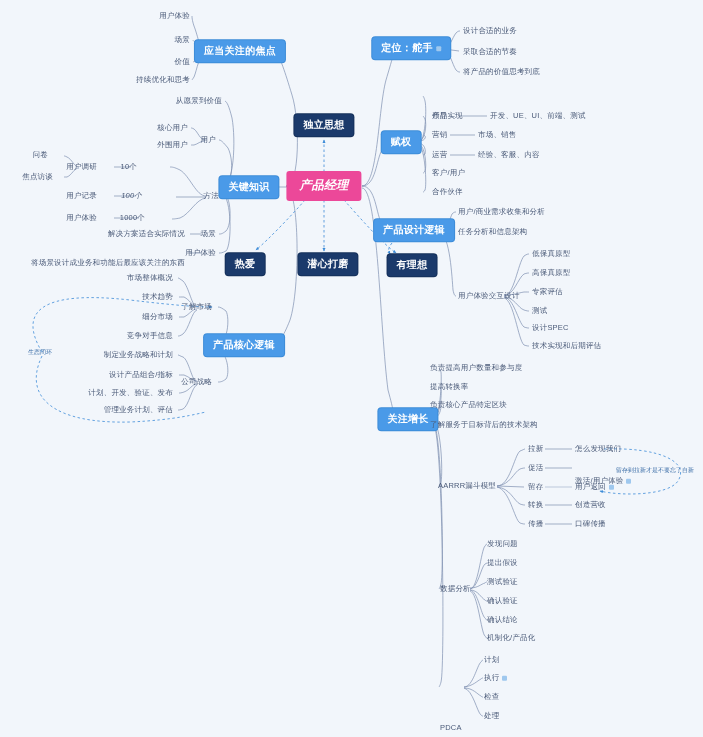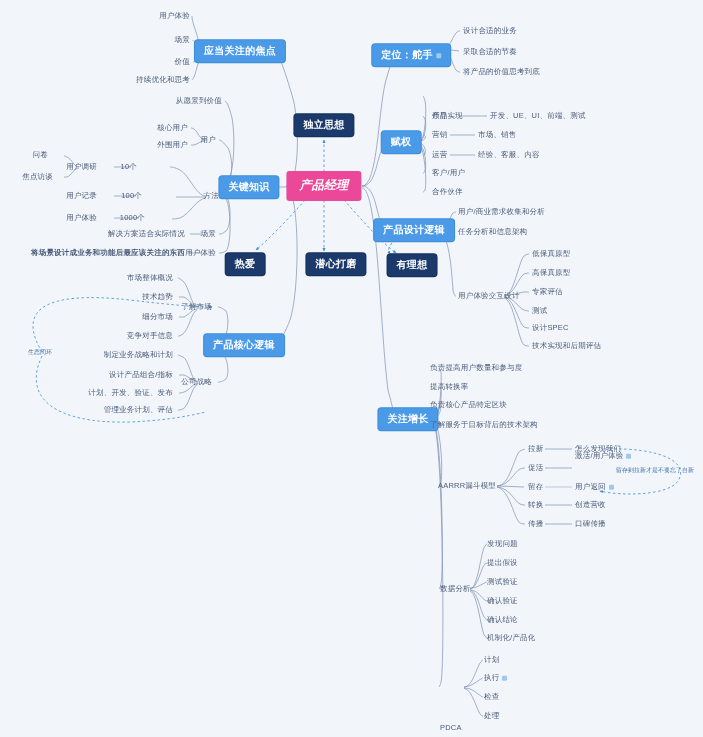--- a/index.html
+++ b/index.html
@@ -222,51 +222,51 @@
     <defs>
       <marker id="arrowBlue" viewBox="0 0 8 8" refX="6" refY="4" markerWidth="5" markerHeight="5" orient="auto-start-reverse">
         <path d="M 0 1 L 7 4 L 0 7 z" fill="#3d8cd8"></path>
       </marker>
     </defs>
   </svg>
 
   <div id="nodes">
       <div class="node box center" style="left: 324px; top: 186px;"><span>产品经理</span></div>
       <div class="node box navy" style="left: 324px; top: 125px;"><span>独立思想</span></div>
-      <div class="node box navy" style="left: 336px; top: 264px;"><span>潜心打磨</span></div>
+      <div class="node box navy" style="left: 328px; top: 264px;"><span>潜心打磨</span></div>
       <div class="node box navy" style="left: 245px; top: 264px;"><span>热爱</span></div>
       <div class="node box navy" style="left: 412px; top: 265px;"><span>有理想</span></div>
       <div class="node box lightblue" style="left: 240px; top: 51px;"><span>应当关注的焦点</span></div>
       <div class="node box lightblue" style="left: 249px; top: 187px;"><span>关键知识</span></div>
       <div class="node box lightblue" style="left: 244px; top: 345px;"><span>产品核心逻辑</span></div>
-      <div class="node box lightblue" style="left: 411px; top: 48px; margin-top: 7px;"><span>定位：舵手</span><span class="badge"></span></div>
+      <div class="node box lightblue" style="left: 411px; top: 48px;"><span>定位：舵手</span><span class="badge"></span></div>
       <div class="node box lightblue" style="left: 401px; top: 142px;"><span>赋权</span></div>
       <div class="node box lightblue" style="left: 414px; top: 230px;"><span>产品设计逻辑</span></div>
       <div class="node box lightblue" style="left: 408px; top: 419px;"><span>关注增长</span></div>
       <div class="node leaf l" style="left: 190px; top: 16px;"><span>用户体验</span></div>
       <div class="node leaf l" style="left: 190px; top: 40px;"><span>场景</span></div>
       <div class="node leaf l" style="left: 190px; top: 62px;"><span>价值</span></div>
       <div class="node leaf l" style="left: 190px; top: 80px; font-family: Liberation Mono, monospace;"><span>持续优化和思考</span></div>
       <div class="node leaf l" style="left: 222px; top: 101px;"><span>从愿景到价值</span></div>
       <div class="node leaf l" style="left: 216px; top: 140px;"><span>用户</span></div>
       <div class="node leaf l" style="left: 188px; top: 128px;"><span>核心用户</span></div>
       <div class="node leaf l" style="left: 188px; top: 145px;"><span>外围用户</span></div>
       <div class="node leaf l" style="left: 219px; top: 196px;"><span>方法</span></div>
       <div class="node leaf l" style="left: 137px; top: 167px;"><span>10个</span></div>
-      <div class="node leaf l" style="left: 142px; top: 196px;"><span>100个</span></div>
+      <div class="node leaf l" style="left: 142px; top: 196px; font-style: italic;"><span>100个</span></div>
       <div class="node leaf l" style="left: 145px; top: 218px;"><span>1000个</span></div>
       <div class="node leaf l" style="left: 97px; top: 167px;"><span>用户调研</span></div>
       <div class="node leaf l" style="left: 48px; top: 155px;"><span>问卷</span></div>
       <div class="node leaf l" style="left: 53px; top: 177px;"><span>焦点访谈</span></div>
       <div class="node leaf l" style="left: 97px; top: 196px;"><span>用户记录</span></div>
       <div class="node leaf l" style="left: 97px; top: 218px;"><span>用户体验</span></div>
       <div class="node leaf l" style="left: 216px; top: 234px;"><span>场景</span></div>
       <div class="node leaf l" style="left: 185px; top: 234px;"><span>解决方案适合实际情况</span></div>
       <div class="node leaf l" style="left: 216px; top: 253px;"><span>用户体验</span></div>
-      <div class="node leaf l" style="left: 185px; top: 253px; font-weight: bold;"><span>将场景设计成业务和功能后最应该关注的东西</span></div>
+      <div class="node leaf l" style="left: 185px; top: 263px;"><span>将场景设计成业务和功能后最应该关注的东西</span></div>
       <div class="node leaf l" style="left: 212px; top: 307px;"><span>了解市场</span></div>
       <div class="node leaf l" style="left: 173px; top: 278px;"><span>市场整体概况</span></div>
       <div class="node leaf l" style="left: 173px; top: 297px;"><span>技术趋势</span></div>
       <div class="node leaf l" style="left: 173px; top: 317px;"><span>细分市场</span></div>
       <div class="node leaf l" style="left: 173px; top: 336px;"><span>竞争对手信息</span></div>
       <div class="node leaf l" style="left: 212px; top: 382px;"><span>公司战略</span></div>
       <div class="node leaf l" style="left: 173px; top: 355px;"><span>制定业务战略和计划</span></div>
       <div class="node leaf l" style="left: 173px; top: 375px;"><span>设计产品组合/指标</span></div>
       <div class="node leaf l" style="left: 173px; top: 393px;"><span>计划、开发、验证、发布</span></div>
       <div class="node leaf l" style="left: 173px; top: 410px;"><span>管理业务计划、评估</span></div>
@@ -292,21 +292,21 @@
       <div class="node leaf r" style="left: 532px; top: 328px;"><span>设计SPEC</span></div>
       <div class="node leaf r" style="left: 532px; top: 346px;"><span>技术实现和后期评估</span></div>
       <div class="node leaf r" style="left: 430px; top: 368px;"><span>负责提高用户数量和参与度</span></div>
       <div class="node leaf r" style="left: 430px; top: 387px;"><span>提高转换率</span></div>
       <div class="node leaf r" style="left: 430px; top: 405px;"><span>负责核心产品特定区块</span></div>
       <div class="node leaf r" style="left: 430px; top: 425px;"><span>了解服务于目标背后的技术架构</span></div>
       <div class="node leaf r" style="left: 438px; top: 486px;"><span>AARRR漏斗模型</span></div>
       <div class="node leaf r" style="left: 528px; top: 449px; font-family: Liberation Mono, monospace;"><span>拉新</span></div>
       <div class="node leaf r" style="left: 575px; top: 449px;"><span>怎么发现我们</span></div>
       <div class="node leaf r" style="left: 528px; top: 468px;"><span>促活</span></div>
-      <div class="node leaf r" style="left: 575px; top: 456px;"><span>激活/用户体验</span><span class="badge"></span></div>
+      <div class="node leaf r" style="left: 575px; top: 481px;"><span>激活/用户体验</span><span class="badge"></span></div>
       <div class="node leaf r" style="left: 528px; top: 487px;"><span>留存</span></div>
       <div class="node leaf r" style="left: 575px; top: 487px;"><span>用户返回</span><span class="badge"></span></div>
       <div class="node leaf r" style="left: 528px; top: 505px;"><span>转换</span></div>
       <div class="node leaf r" style="left: 575px; top: 505px;"><span>创造营收</span></div>
       <div class="node leaf r" style="left: 528px; top: 524px;"><span>传播</span></div>
       <div class="node leaf r" style="left: 575px; top: 524px;"><span>口碑传播</span></div>
       <div class="node leaf r" style="left: 440px; top: 589px;"><span>数据分析</span></div>
       <div class="node leaf r" style="left: 487px; top: 544px;"><span>发现问题</span></div>
       <div class="node leaf r" style="left: 487px; top: 563px;"><span>提出假设</span></div>
       <div class="node leaf r" style="left: 487px; top: 582px;"><span>测试验证</span></div>

